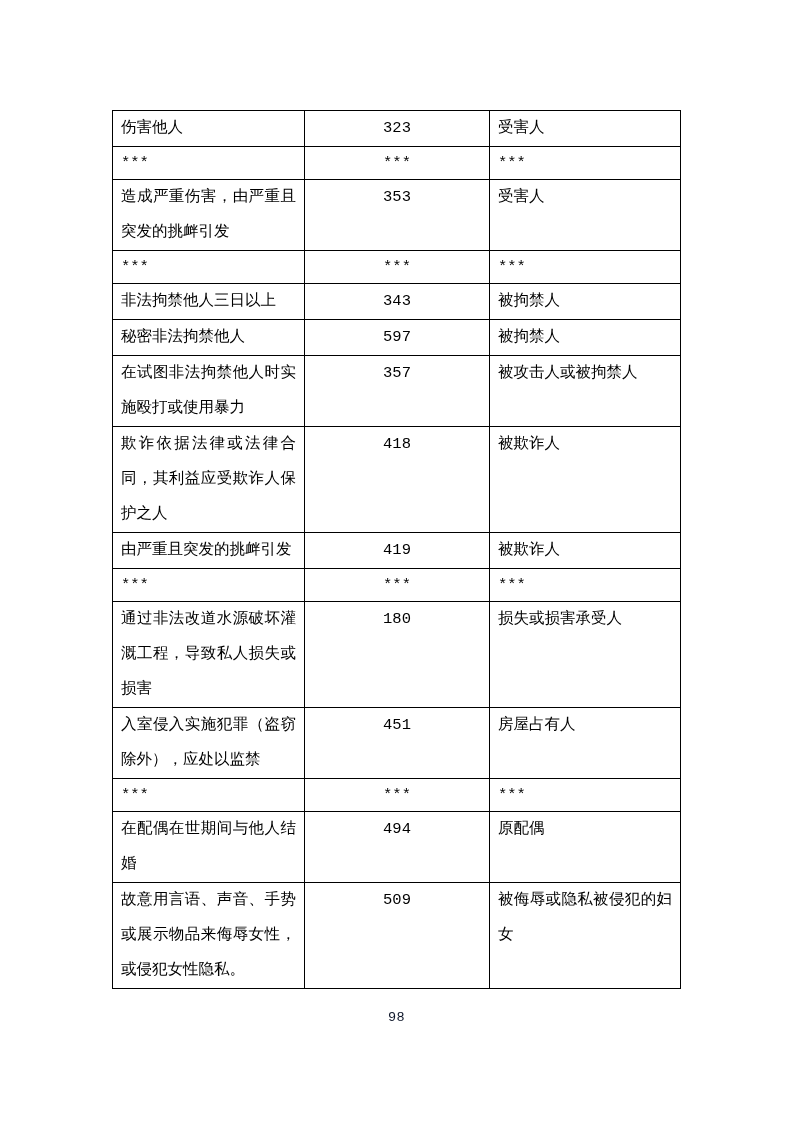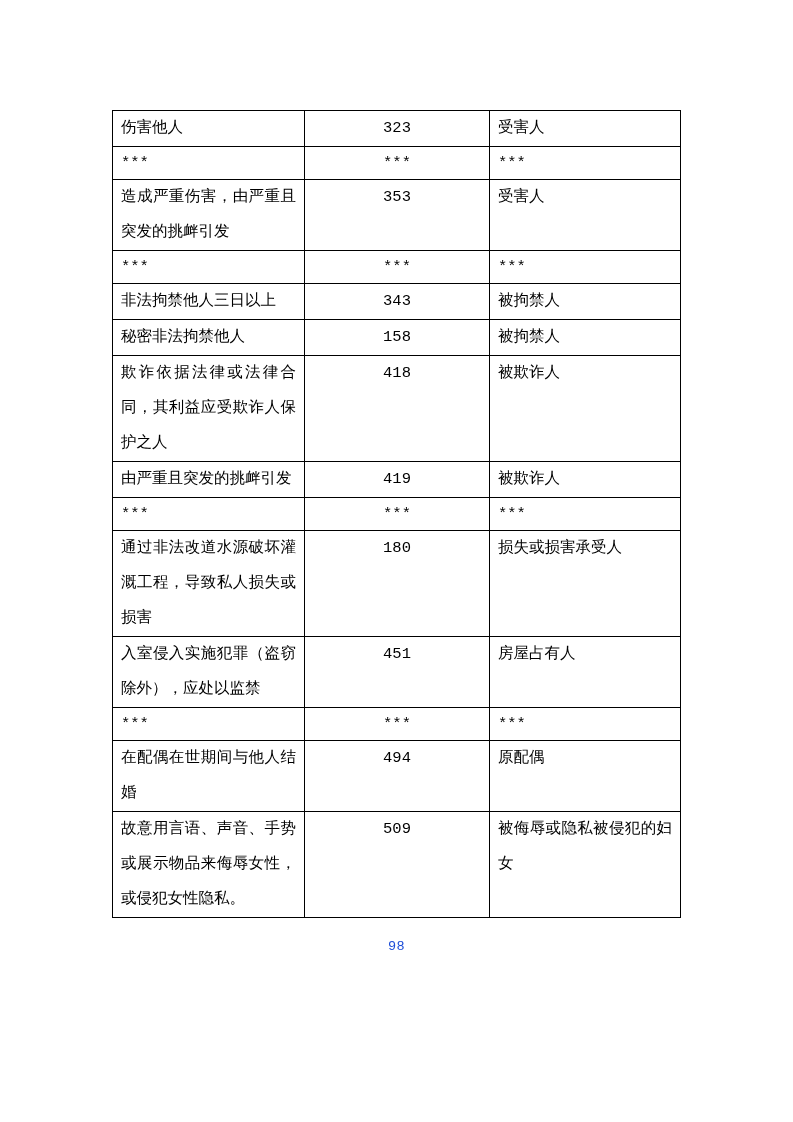--- a/index.html
+++ b/index.html
@@ -46,21 +46,21 @@
     text-justify: inter-character;
     padding-right: 25px;
   }
   tr.star-row td {
     line-height: 32px;
   }
   .page-number {
     margin-top: 21px;
     text-align: center;
     font-size: 13.5px;
-    color: #1d4ed8;
+    color: #0f172a;
     letter-spacing: 0.5px;
   }
 </style>
 </head>
 <body>
 
 <div class="page">
 
   <table class="offense-table">
     <colgroup>
@@ -89,22 +89,27 @@
       <td class="col-section">***</td>
       <td class="col-victim">***</td>
     </tr>
         <tr>
       <td class="col-offense">非法拘禁他人三日以上</td>
       <td class="col-section">343</td>
       <td class="col-victim">被拘禁人</td>
     </tr>
         <tr>
       <td class="col-offense">秘密非法拘禁他人</td>
-      <td class="col-section">158</td>
+      <td class="col-section">597</td>
       <td class="col-victim">被拘禁人</td>
+    </tr>
+        <tr>
+      <td class="col-offense">在试图非法拘禁他人时实施殴打或使用暴力</td>
+      <td class="col-section">357</td>
+      <td class="col-victim">被攻击人或被拘禁人</td>
     </tr>
         <tr>
       <td class="col-offense">欺诈依据法律或法律合同，其利益应受欺诈人保护之人</td>
       <td class="col-section">418</td>
       <td class="col-victim">被欺诈人</td>
     </tr>
         <tr>
       <td class="col-offense">由严重且突发的挑衅引发</td>
       <td class="col-section">419</td>
       <td class="col-victim">被欺诈人</td>

